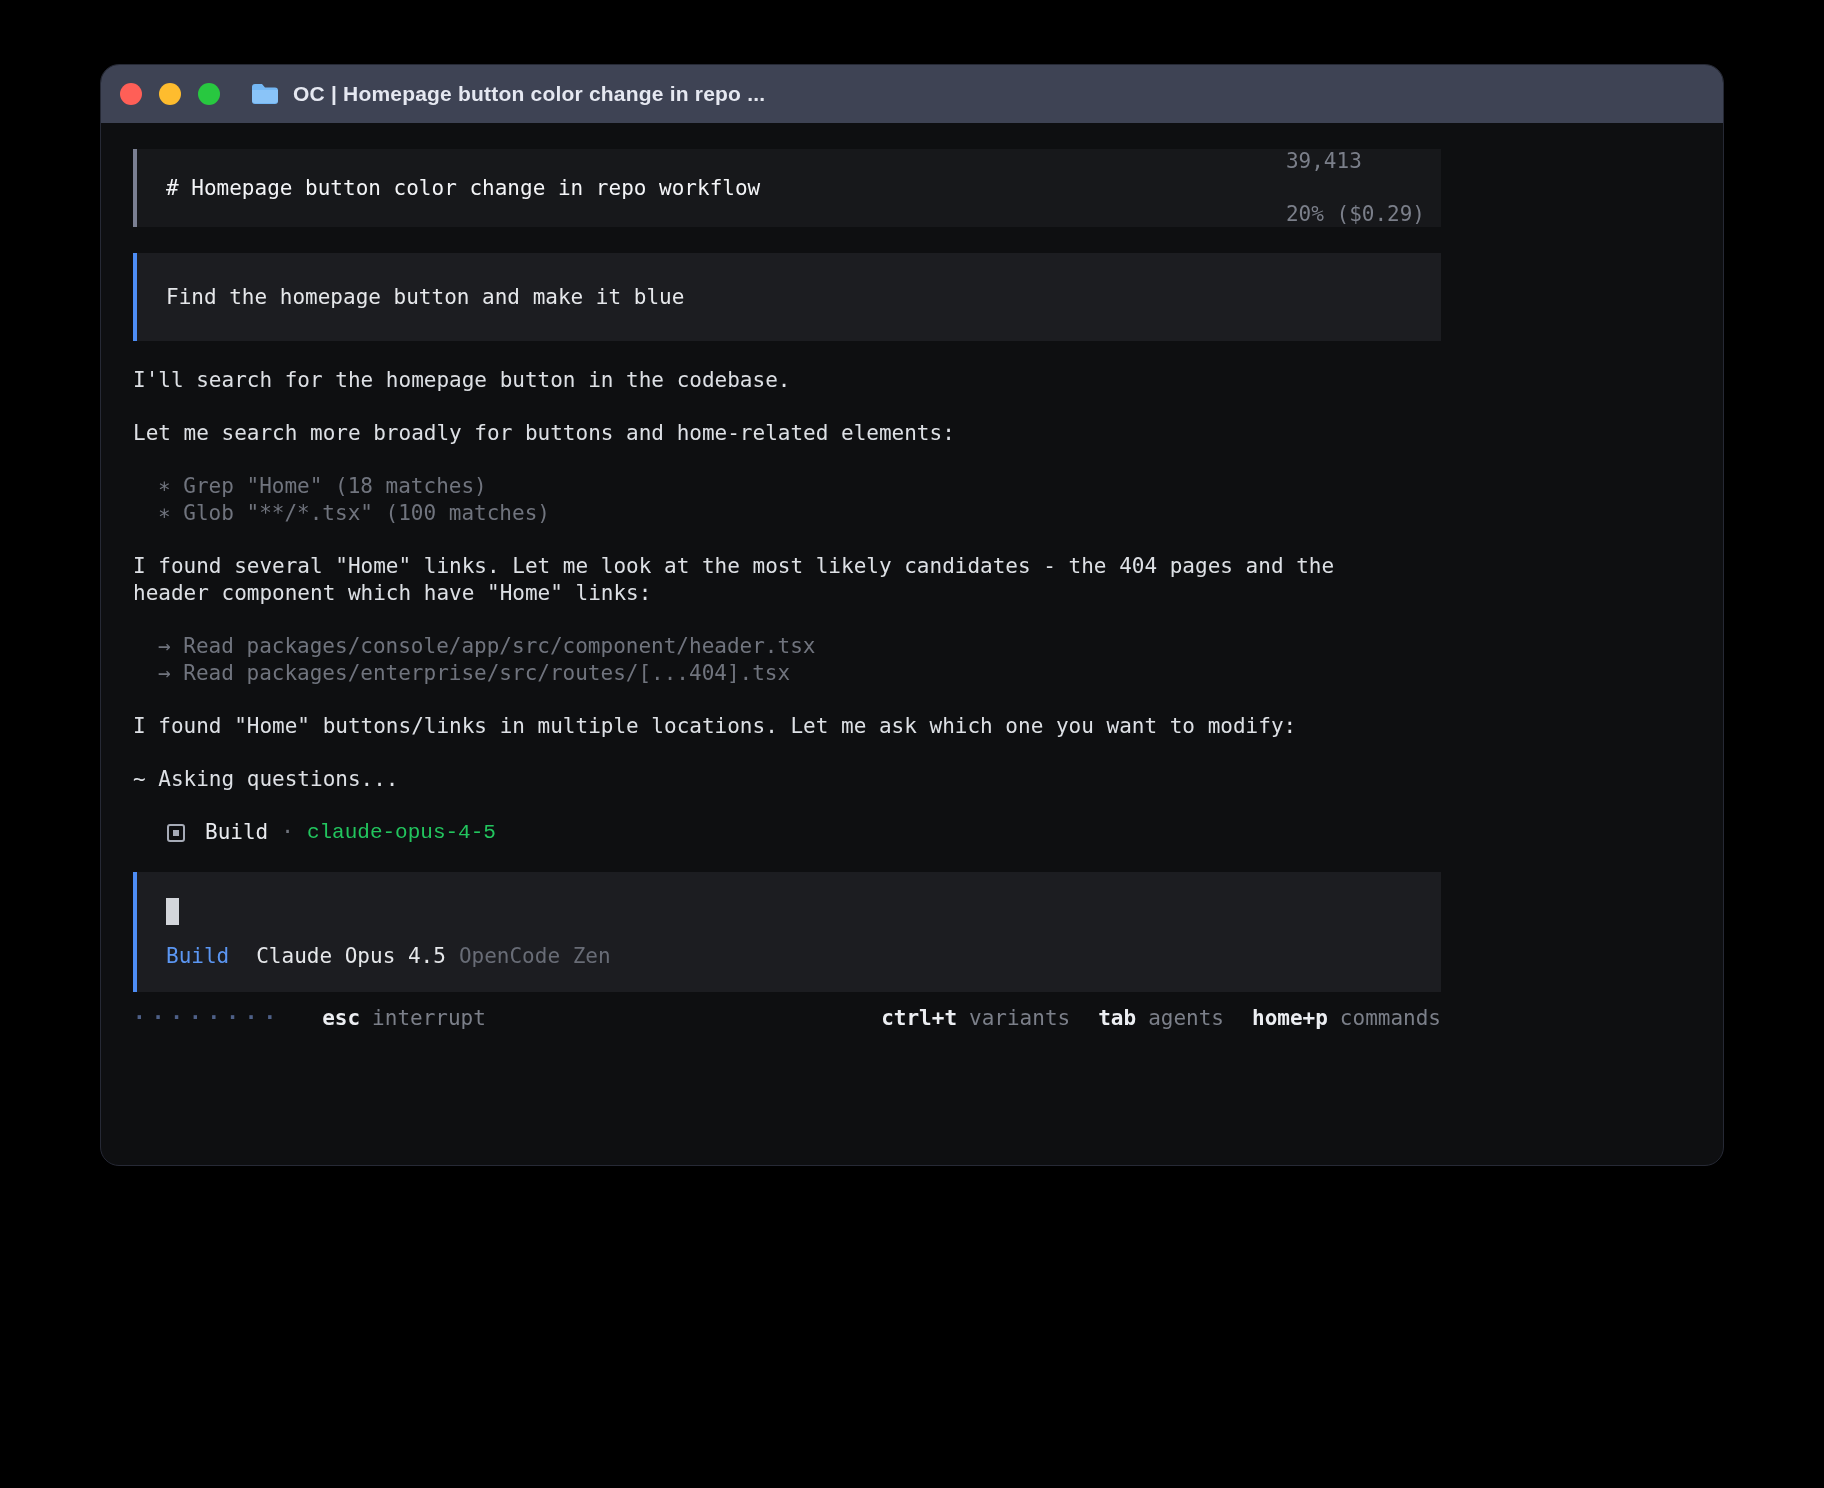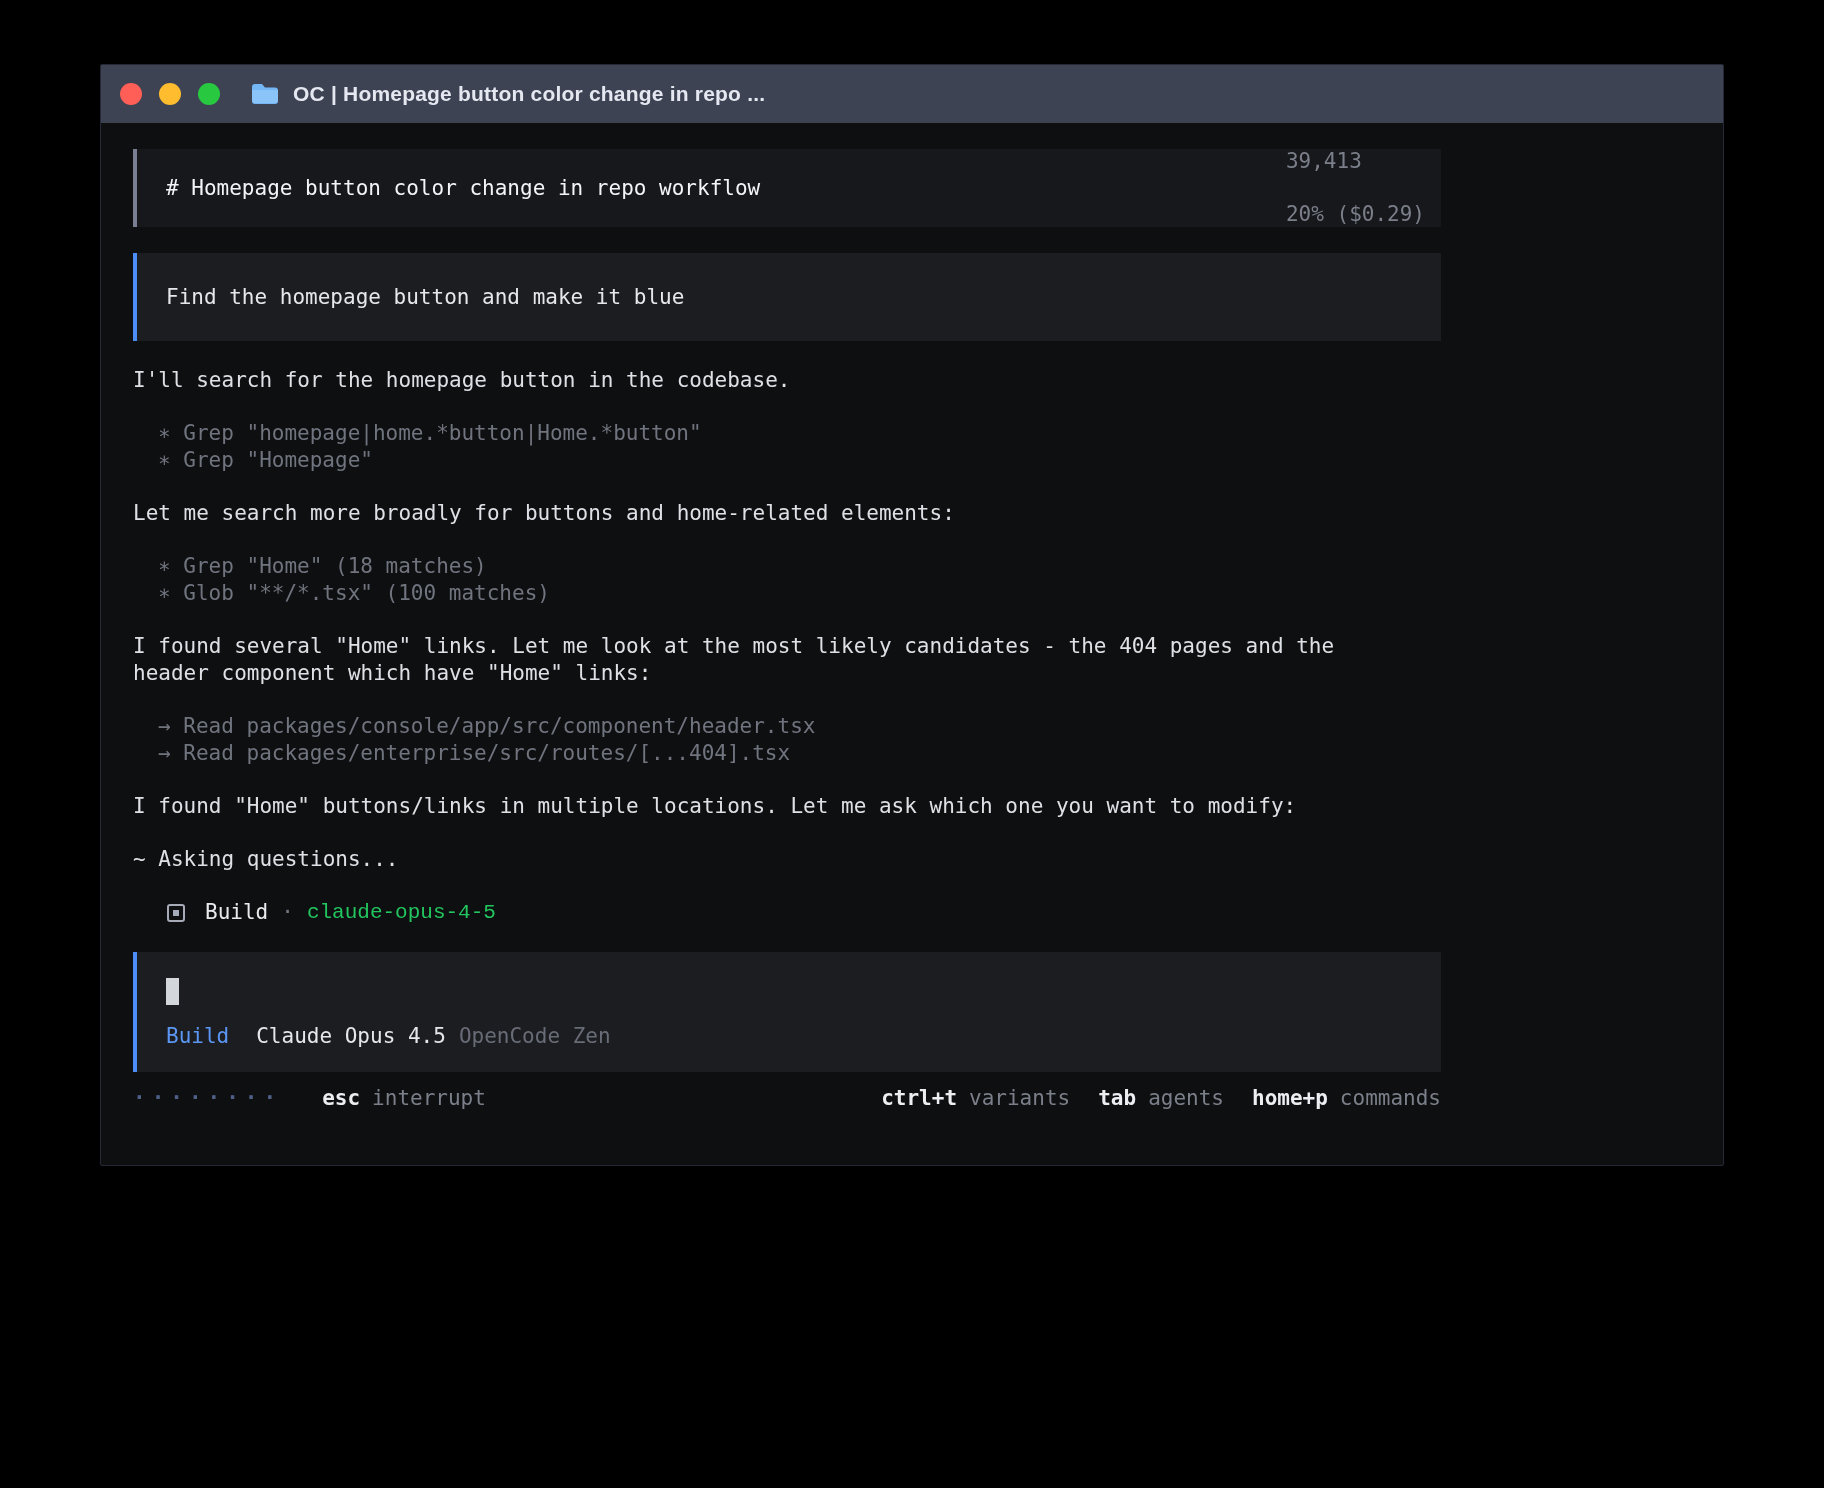--- a/index.html
+++ b/index.html
@@ -11,21 +11,21 @@
     overflow: hidden;
     font-family: "DejaVu Sans Mono", monospace;
   }
   .window {
     position: absolute;
     left: 100px;
     top: 64px;
     width: 1624px;
     height: 1102px;
     background: #0e0f11;
-    border-radius: 2px;
+    border-radius: 19px;
     border: 1px solid #262935;
     box-sizing: border-box;
     overflow: hidden;
   }
   .titlebar {
     height: 58px;
     background: #3e4354;
     display: flex;
     align-items: center;
     padding-left: 19px;
@@ -167,24 +167,20 @@
           <span>20% ($0.29)</span>
         </span>
       </div>
 
       <div class="user-msg">
         <span>Find the homepage button and make it blue</span>
       </div>
 
       <div class="para">I'll search for the homepage button in the codebase.</div>
 
-      <div class="tool-group">
-        <div class="tool">∗ Grep "homepage|home.*button|Home.*button"</div>
-        <div class="tool">∗ Grep "Homepage"</div>
-      </div>
 
       <div class="para">Let me search more broadly for buttons and home-related elements:</div>
 
       <div class="tool-group">
         <div class="tool">∗ Grep "Home" (18 matches)</div>
         <div class="tool">∗ Glob "**/*.tsx" (100 matches)</div>
       </div>
 
       <div class="para">I found several "Home" links. Let me look at the most likely candidates - the 404 pages and the header component which have "Home" links:</div>
 

